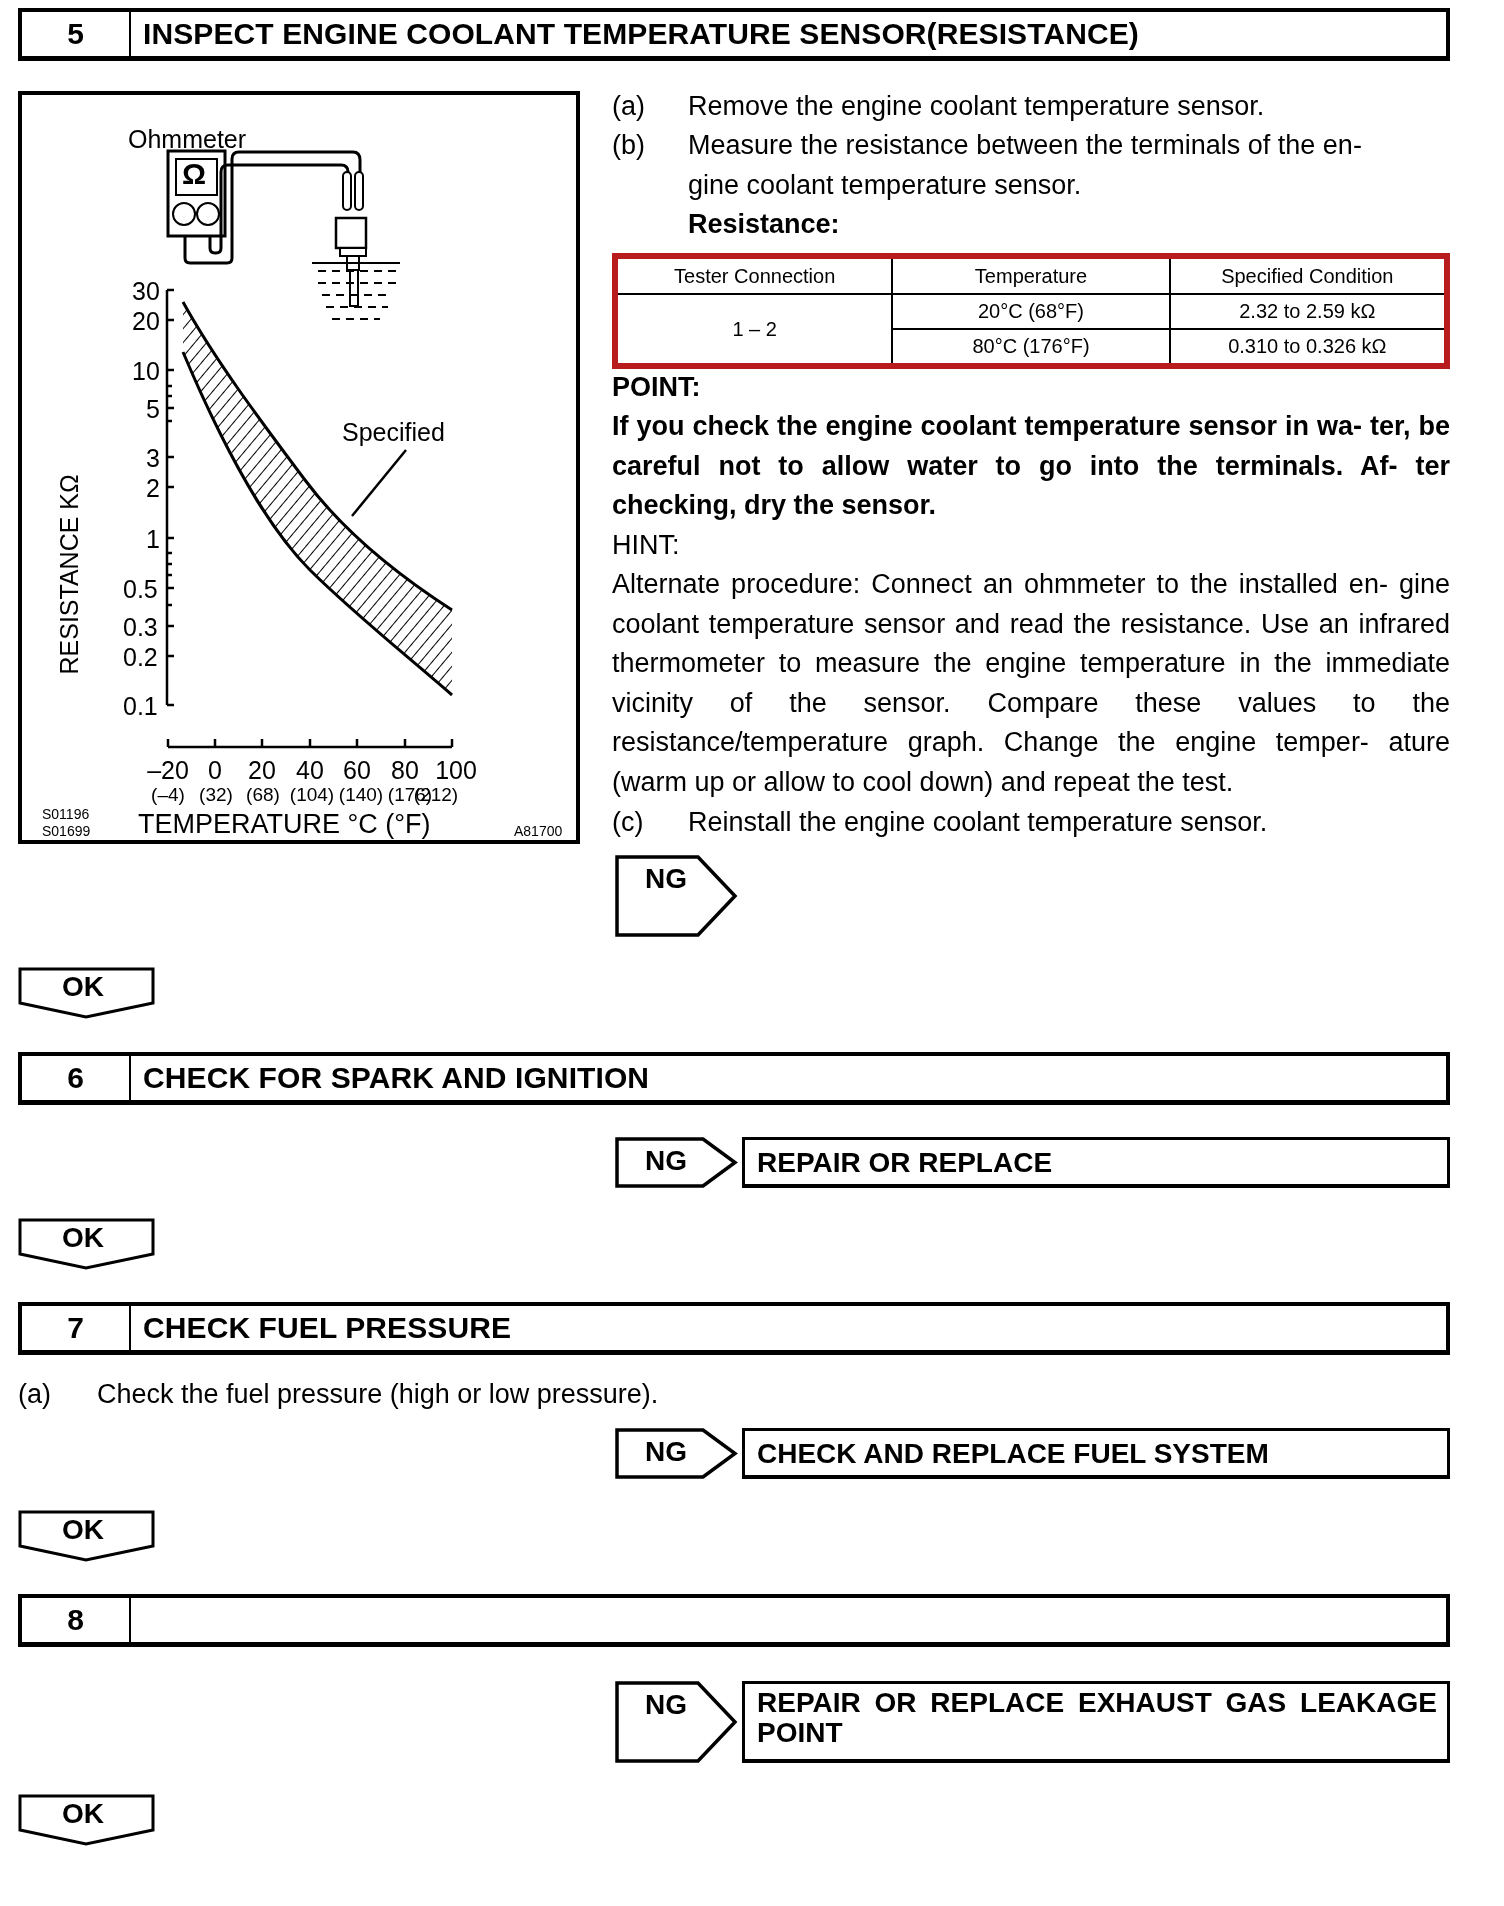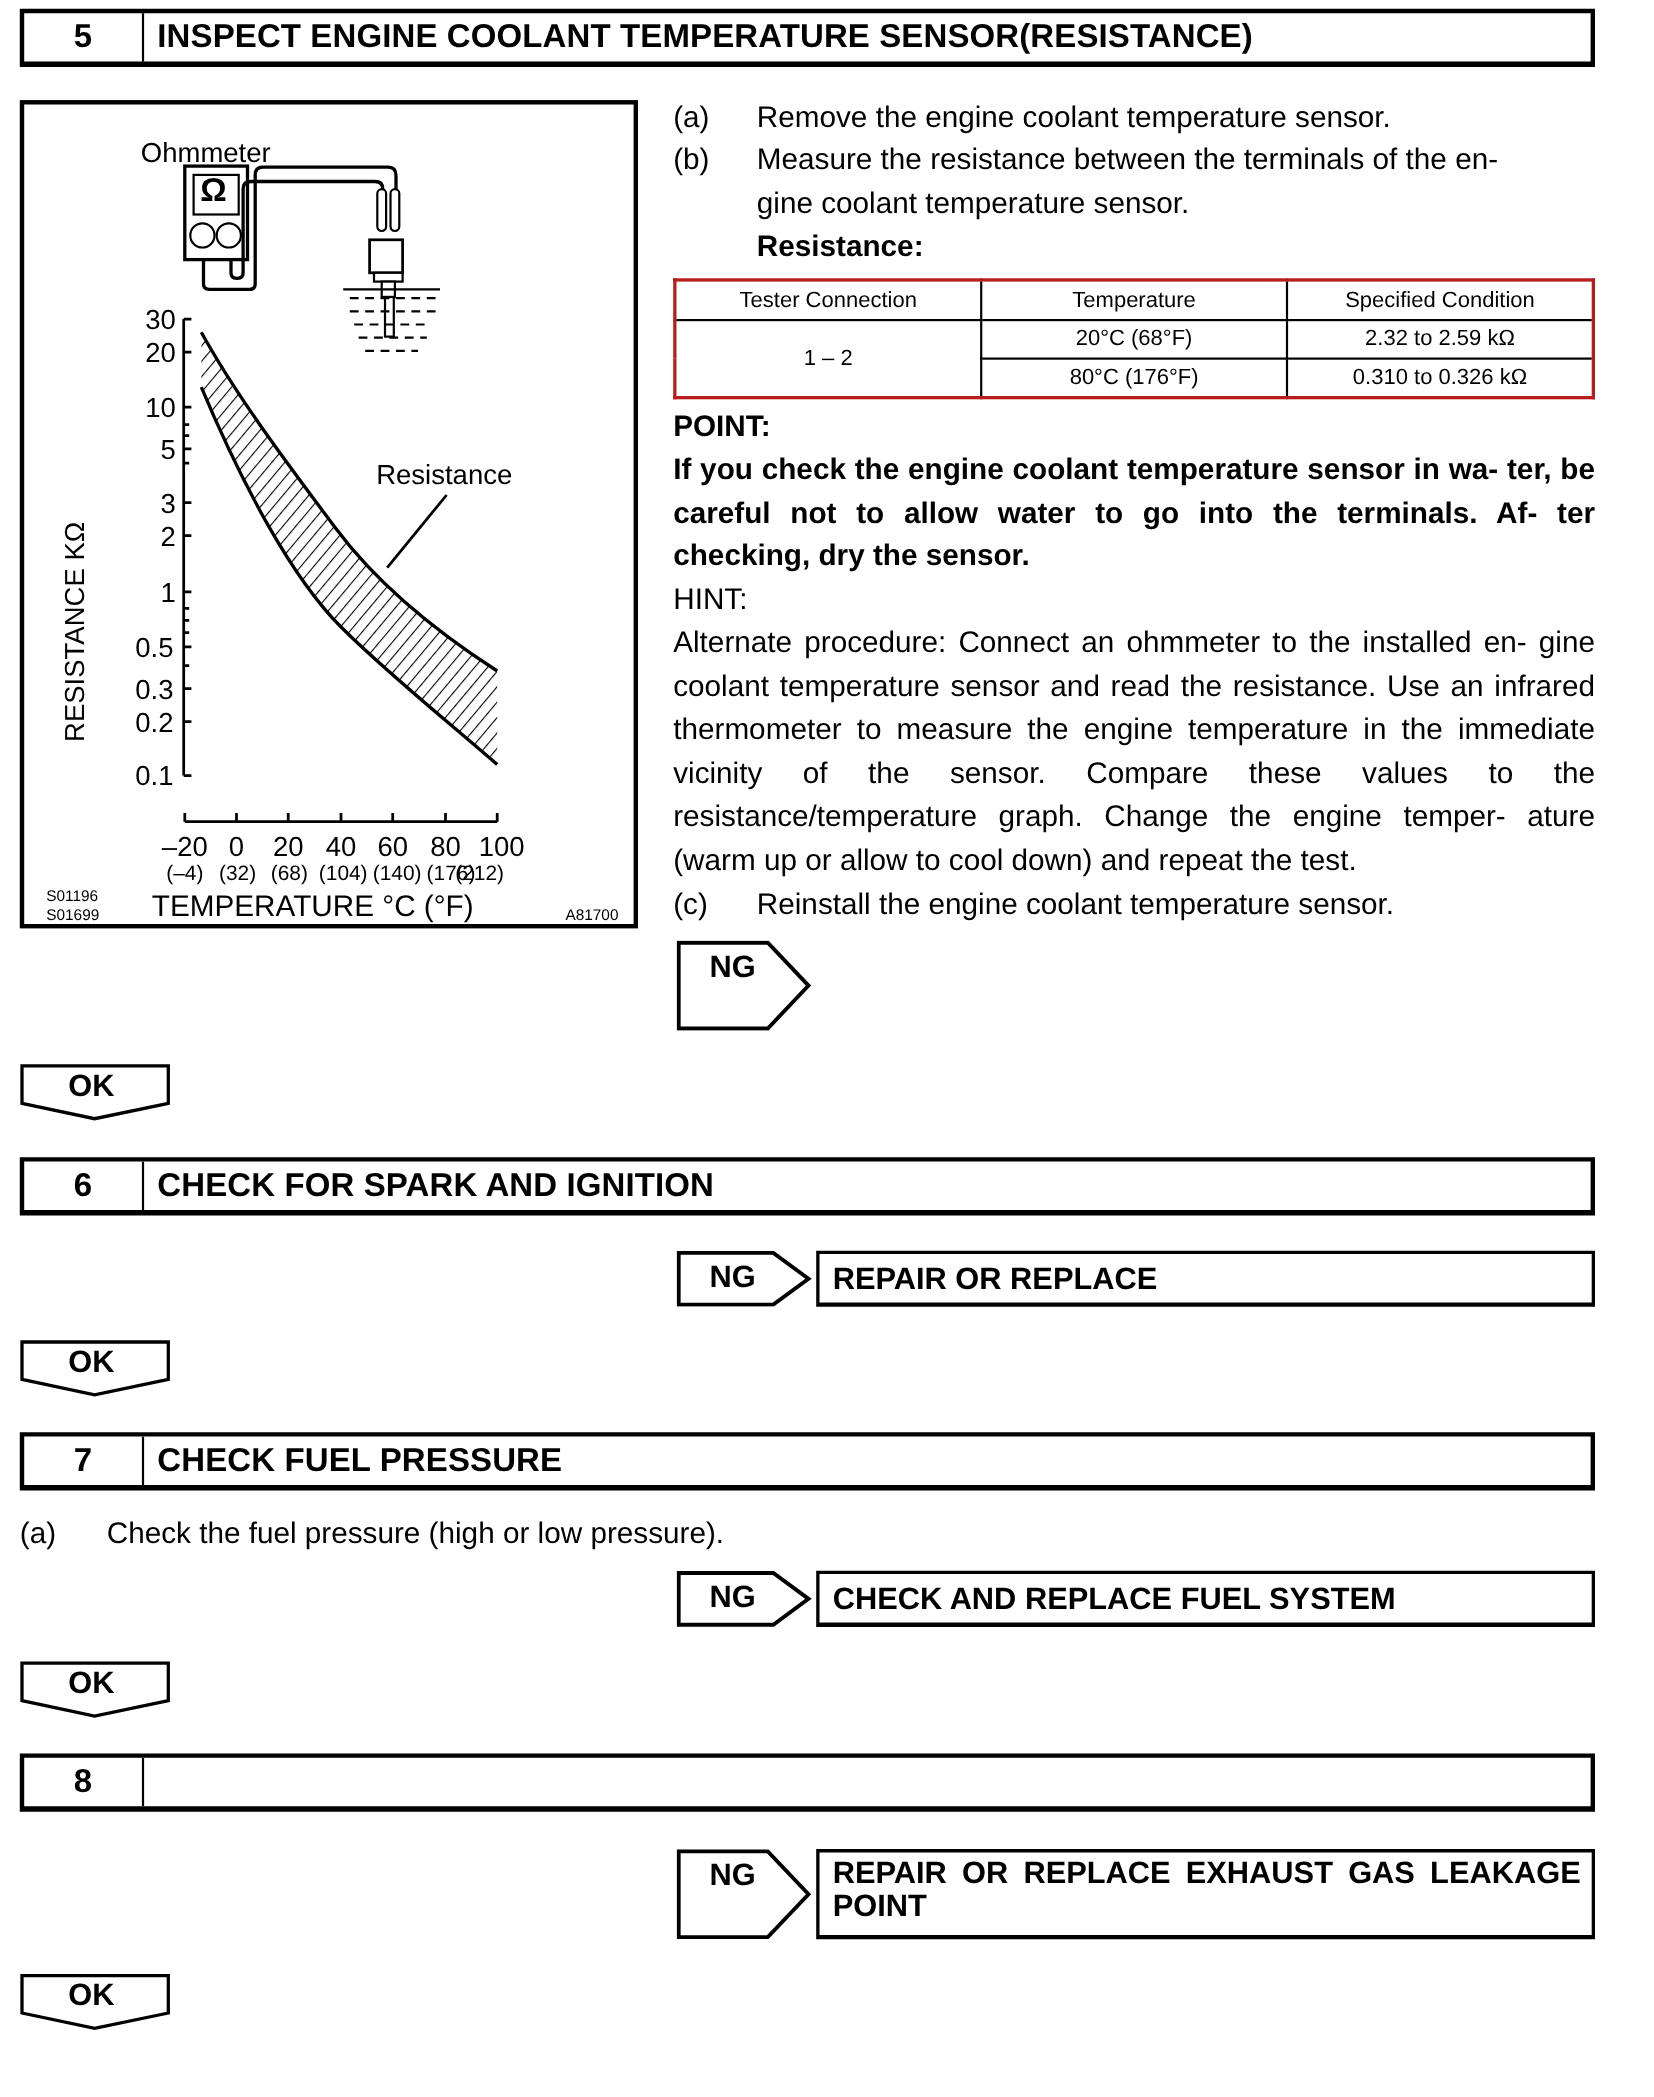--- a/index.html
+++ b/index.html
@@ -26,21 +26,21 @@
   .lbl { position: absolute; font-size: 27px; line-height: 40px; }
   .bold { font-weight: bold; }
   .para { position: absolute; left: 612px; width: 838px; font-size: 27px; line-height: 39.5px; }
   .justify { text-align: justify; text-align-last: left; }
 
   
   table.spec { position: absolute; left: 612px; top: 253px; width: 838px; border-collapse: collapse;
                font-size: 20px; table-layout: fixed; }
   table.spec td, table.spec th { border: 2.5px solid #000; text-align: center; font-weight: normal;
                height: 33px; padding: 0; }
-  table.spec { border: 3px solid #b91c1c; }
+  table.spec { border: 6px solid #b91c1c; }
 
   
   .ng-wrap { position: absolute; left: 615px; width: 835px; }
   .ng-tag { position: absolute; left: 0; top: 0; }
   .ng-label { position: absolute; left: 30px; font-weight: bold; font-size: 28px; }
   .ng-box { position: absolute; left: 127px; right: 0; top: 0; bottom: 0; border: 3px solid #000;
             border-bottom-width: 4px; box-sizing: border-box; padding: 4px 10px 0 12px;
             font-weight: bold; font-size: 28px; line-height: 30px; }
   .ok-tag { position: absolute; left: 18px; width: 137px; height: 52px; }
   .ok-label { position: absolute; left: 44px; top: 4px; font-weight: bold; font-size: 28px; }
@@ -121,21 +121,21 @@
 
     <path d="M183 302 C215 360, 260 420, 305 480 C340 527, 390 570, 452 610
              L452 695 C400 650, 350 610, 310 570 C265 525, 220 440, 183 352 Z" fill="url(#hatch)" stroke="none"></path>
     <path d="M183 302 C215 360, 260 420, 305 480 C340 527, 390 570, 452 610" fill="none" stroke="#000" stroke-width="3"></path>
     <path d="M183 352 C220 440, 265 525, 310 570 C350 610, 400 650, 452 695" fill="none" stroke="#000" stroke-width="3"></path>
     <line x1="406" y1="450" x2="352" y2="516" stroke="#000" stroke-width="2.5"></line>
   </svg>
 
   <div class="abs" style="left:106px;top:30px;font-size:25px;">Ohmmeter</div>
   <div class="abs" style="left:160px;top:62px;font-size:30px;font-weight:bold;">Ω</div>
-  <div class="abs" style="left:320px;top:323px;font-size:25px;">Resistance</div>
+  <div class="abs" style="left:320px;top:323px;font-size:25px;">Specified</div>
 
   <div class="abs" style="left:0;top:0;font-size:25px;">
     <span class="abs" style="left:110px;top:182px;">30</span>
     <span class="abs" style="left:110px;top:212px;">20</span>
     <span class="abs" style="left:110px;top:262px;">10</span>
     <span class="abs" style="left:124px;top:300px;">5</span>
     <span class="abs" style="left:124px;top:349px;">3</span>
     <span class="abs" style="left:124px;top:379px;">2</span>
     <span class="abs" style="left:124px;top:430px;">1</span>
     <span class="abs" style="left:101px;top:480px;">0.5</span>

